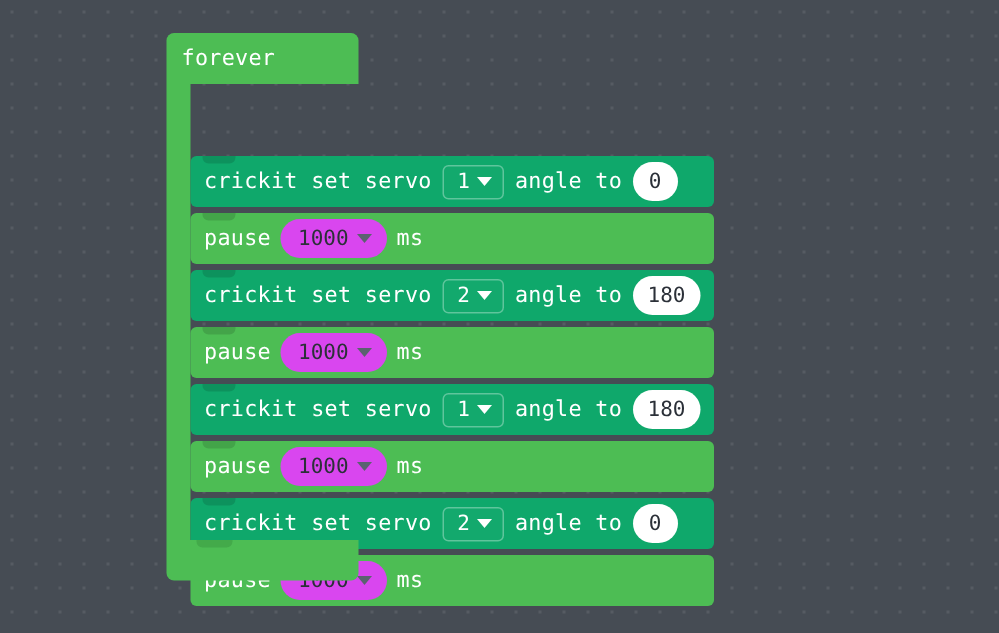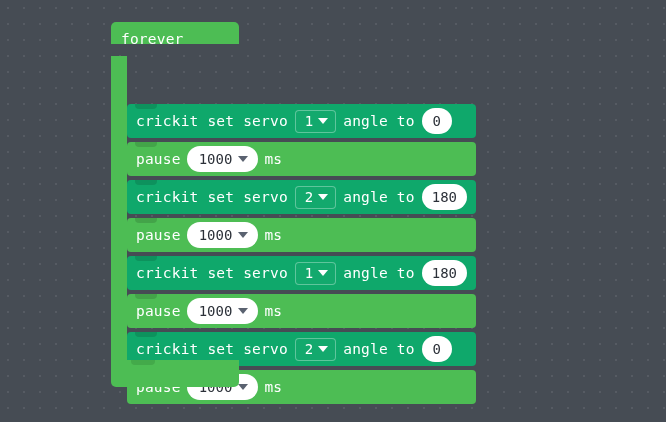--- a/index.html
+++ b/index.html
@@ -29,21 +29,21 @@
 
   
   .forever-block {
     position: absolute;
     left: 111px;
     top: 22px;
   }
   .forever-head {
     position: relative;
     width: 128px;
-    height: 22px;
+    height: 34px;
     background: #4dbd54;
     border-radius: 5px 5px 0 0;
     box-sizing: border-box;
   }
   .forever-label {
     position: absolute;
     left: 10px;
     top: 9px;
     color: #ffffff;
     font-size: 14.5px;
@@ -163,21 +163,21 @@
 
   
   .field-oval-dd {
     display: inline-flex;
     align-items: center;
     gap: 6px;
     margin: 0 6px;
     height: 26px;
     padding: 0 10px 0 12px;
     box-sizing: border-box;
-    background: #ffffff;
+    background: #d946ef;
     border-radius: 13px;
     text-align: center;
   }
   .field-oval-dd .oval-value {
     color: #2b3038;
     font-size: 14px;
     line-height: 16px;
   }
   .tri-dark {
     width: 0; height: 0;

